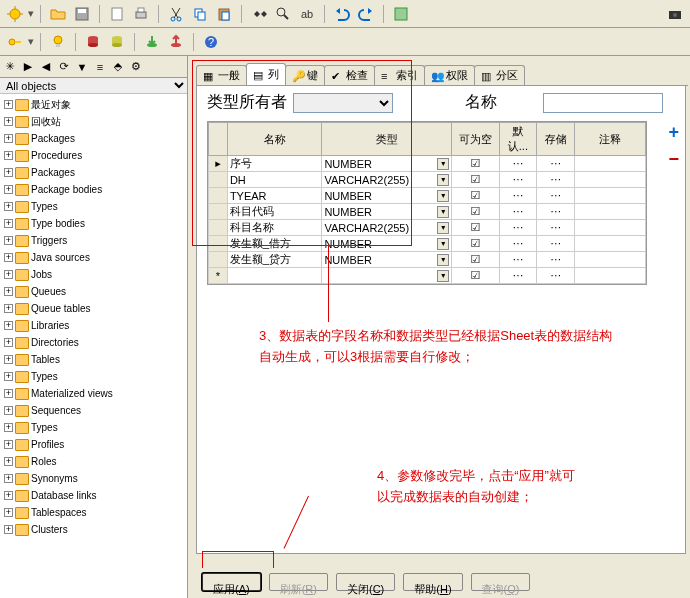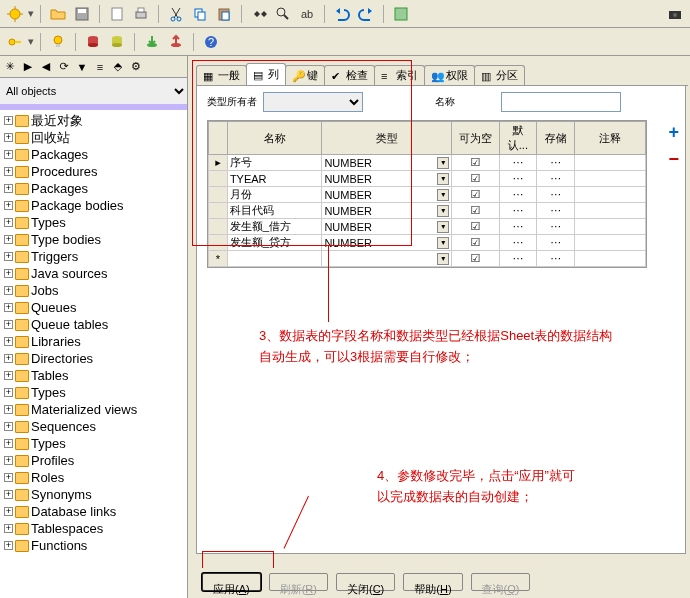--- a/index.html
+++ b/index.html
@@ -5,35 +5,35 @@
 *{box-sizing:border-box;font-family:"Microsoft YaHei",SimSun,Arial,sans-serif;font-size:11px}
 body{margin:0;width:690px;height:598px;background:#ece9d8;overflow:hidden;position:relative}
 .toolbar{height:28px;border-bottom:1px solid #999;display:flex;align-items:center;padding:0 4px;gap:2px;background:#ece9d8}
 .toolbar .sep{width:1px;height:18px;background:#aaa;margin:0 4px}
 .tb-btn{width:22px;height:22px;display:flex;align-items:center;justify-content:center;border:1px solid transparent;border-radius:2px}
 .tb-btn svg{width:16px;height:16px}
 .content{display:flex;height:calc(100% - 56px)}
 .sidebar{width:188px;background:#fff;border-right:1px solid #999;display:flex;flex-direction:column}
 .side-tools{height:22px;background:#ece9d8;border-bottom:1px solid #999;display:flex;align-items:center;padding:0 2px;gap:2px}
 .side-tools .mini{width:16px;height:16px;display:flex;align-items:center;justify-content:center}
-.obj-filter{height:32px;border-bottom:6px solid #c4b5fd}
+.obj-filter{height:16px;border-bottom:1px solid #c4b5fd}
 .obj-filter select{width:100%;height:100%;border:none;font-size:11px;padding:0 2px}
 .tree{flex:1;overflow:auto;padding:2px 0}
 .tree-item{display:flex;align-items:center;height:17px;padding-left:4px;gap:2px;white-space:nowrap}
 .tree-item .exp{width:9px;height:9px;border:1px solid #888;display:flex;align-items:center;justify-content:center;font-size:9px;line-height:1;background:#fff}
 .tree-item .fold{width:14px;height:12px;background:#fc6;border:1px solid #c80;border-radius:1px}
-.tree-item .lbl{font-size:13px}
+.tree-item .lbl{font-size:10px}
 .main{flex:1;background:#ece9d8;position:relative;padding:2px}
 .tabs{display:flex;border-bottom:1px solid #999;height:22px;align-items:flex-end;margin-top:6px;margin-left:6px}
 .tab{border:1px solid #999;border-bottom:none;padding:2px 6px;background:#ece9d8;display:flex;align-items:center;gap:3px;font-size:11px;margin-right:-1px;height:20px;border-radius:3px 3px 0 0}
 .tab.active{background:#fff;height:22px;position:relative;z-index:2}
 .tab .ti{width:12px;height:12px;display:inline-block}
 .panel{background:#fff;border:1px solid #999;border-top:none;height:468px;margin-left:6px;margin-right:2px;position:relative}
 .owner-row{display:flex;align-items:center;gap:6px;padding:6px 10px}
-.owner-row label{font-size:10px}
+.owner-row label{font-size:16px}
 .owner-row select,.owner-row input{height:20px;border:1px solid #7f9db9;font-size:11px;padding:0 2px}
 .owner-row .sel{width:100px}
 .owner-row .nm{width:120px;margin-left:40px}
 .grid{border:1px solid #999;margin:2px 10px;width:440px}
 .grid table{border-collapse:collapse;width:100%}
 .grid th{background:#ece9d8;border:1px solid #aaa;font-weight:normal;font-size:11px;padding:1px 4px;height:16px}
 .grid td{border:1px solid #ccc;font-size:11px;padding:0 2px;height:16px;background:#fff}
 .grid td.rowhdr{background:#ece9d8;width:16px;text-align:center}
 .grid td.cb{text-align:center}
 .grid td .dd{float:right;width:12px;height:12px;background:#ece9d8;border:1px solid #888;font-size:8px;text-align:center;line-height:10px}
@@ -346,21 +346,21 @@
           <span class="lbl">Database links</span>
         </div>
         <div class="tree-item">
           <span class="exp">+</span>
           <span class="fold"></span>
           <span class="lbl">Tablespaces</span>
         </div>
         <div class="tree-item">
           <span class="exp">+</span>
           <span class="fold"></span>
-          <span class="lbl">Functions</span>
+          <span class="lbl">Clusters</span>
         </div>
       </div>
   </div>
 
   <div class="main">
     <div class="tabs" id="tabs">
         <div class="tab">
           <span class="ti">▦</span>
           <span>一般</span>
         </div>
@@ -413,40 +413,49 @@
                 <td class="rowhdr">▸</td>
                 <td>序号</td>
                 <td>NUMBER<span class="dd">▾</span></td>
                 <td class="cb">☑</td>
                 <td style="text-align:center">⋯</td>
                 <td style="text-align:center">⋯</td>
                 <td></td>
               </tr>
               <tr>
                 <td class="rowhdr"></td>
+                <td>DH</td>
+                <td>VARCHAR2(255)<span class="dd">▾</span></td>
+                <td class="cb">☑</td>
+                <td style="text-align:center">⋯</td>
+                <td style="text-align:center">⋯</td>
+                <td></td>
+              </tr>
+              <tr>
+                <td class="rowhdr"></td>
                 <td>TYEAR</td>
-                <td>NUMBER<span class="dd">▾</span></td>
-                <td class="cb">☑</td>
-                <td style="text-align:center">⋯</td>
-                <td style="text-align:center">⋯</td>
-                <td></td>
-              </tr>
-              <tr>
-                <td class="rowhdr"></td>
-                <td>月份</td>
                 <td>NUMBER<span class="dd">▾</span></td>
                 <td class="cb">☑</td>
                 <td style="text-align:center">⋯</td>
                 <td style="text-align:center">⋯</td>
                 <td></td>
               </tr>
               <tr>
                 <td class="rowhdr"></td>
                 <td>科目代码</td>
                 <td>NUMBER<span class="dd">▾</span></td>
+                <td class="cb">☑</td>
+                <td style="text-align:center">⋯</td>
+                <td style="text-align:center">⋯</td>
+                <td></td>
+              </tr>
+              <tr>
+                <td class="rowhdr"></td>
+                <td>科目名称</td>
+                <td>VARCHAR2(255)<span class="dd">▾</span></td>
                 <td class="cb">☑</td>
                 <td style="text-align:center">⋯</td>
                 <td style="text-align:center">⋯</td>
                 <td></td>
               </tr>
               <tr>
                 <td class="rowhdr"></td>
                 <td>发生额_借方</td>
                 <td>NUMBER<span class="dd">▾</span></td>
                 <td class="cb">☑</td>

